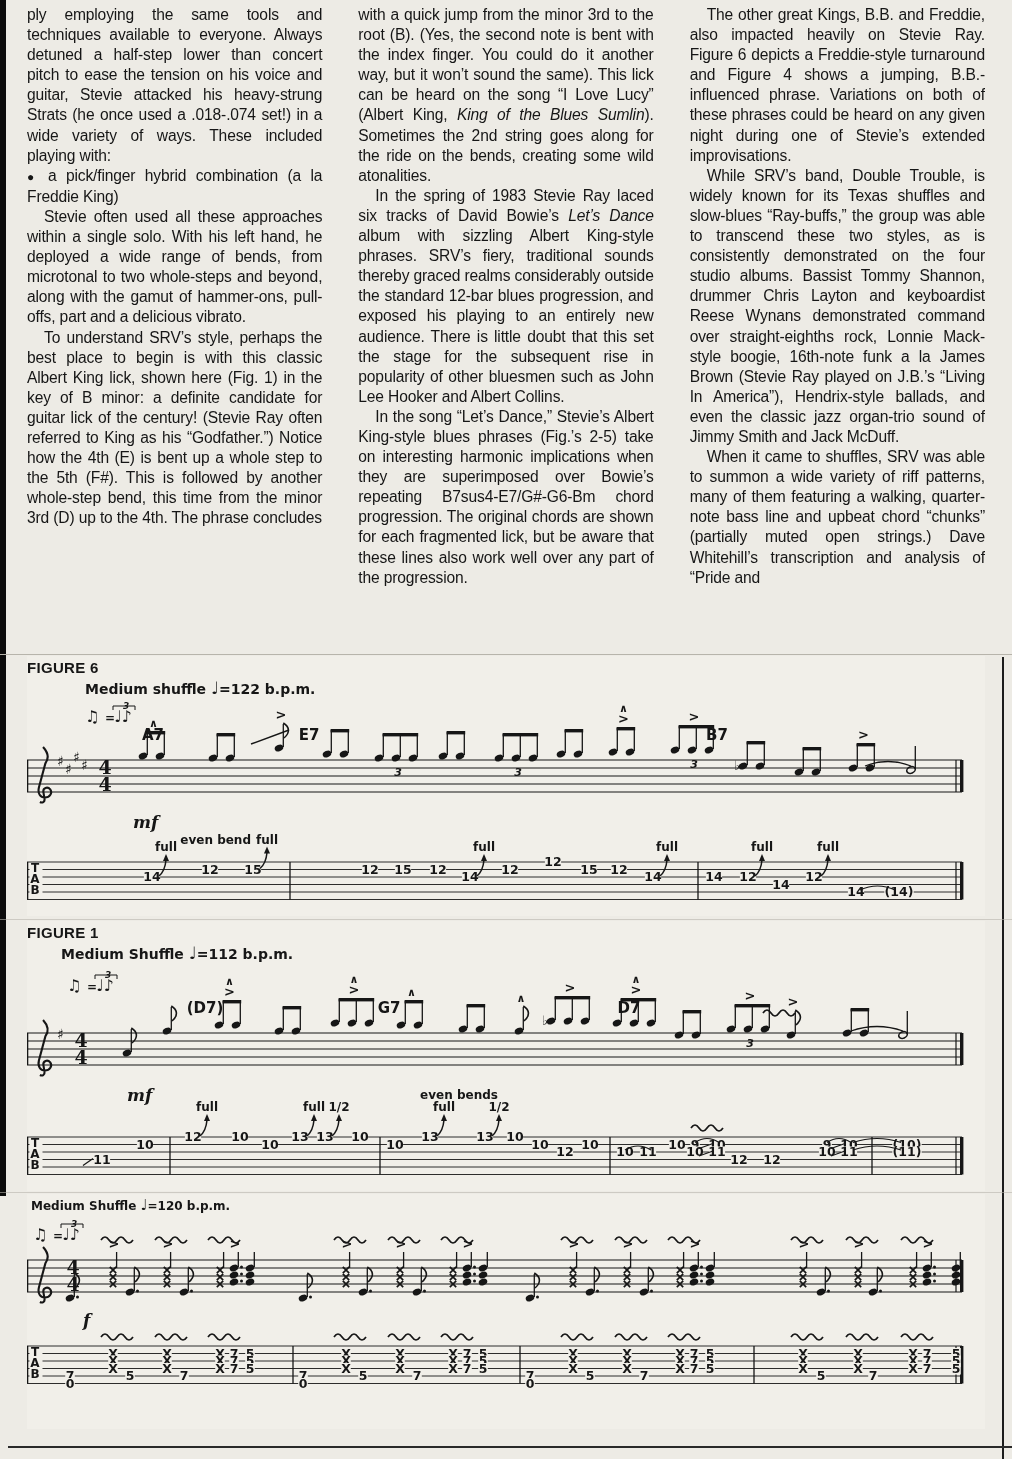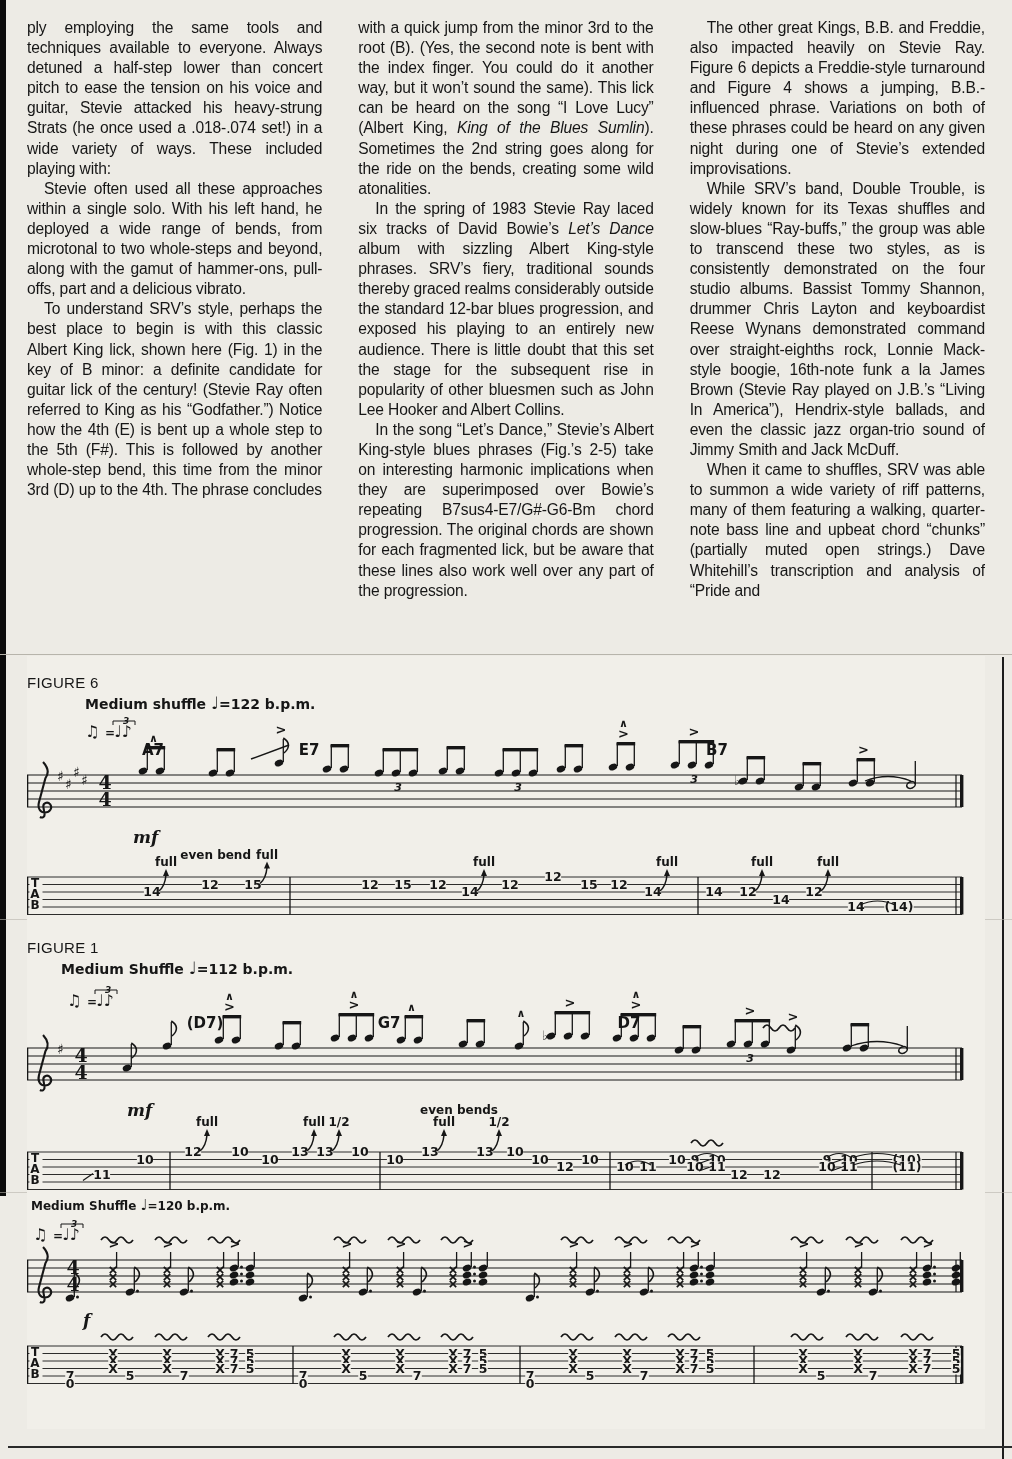--- a/index.html
+++ b/index.html
@@ -8,46 +8,47 @@
        font-family:"Liberation Sans","DejaVu Sans",sans-serif;}
   
   .edge-strip-left{position:absolute;left:0;top:0;width:6px;height:1196px;background:#0b0b0b}
   .edge-line-right{position:absolute;left:1002px;top:657px;width:2px;height:802px;background:#1c1c1c}
   .rule{position:absolute;left:0;width:1012px;height:1px;background:#b7b4ab}
   .rule-bottom{position:absolute;left:8px;top:1446px;width:1004px;height:2px;background:#2a2a2a}
   .smudge{position:absolute;background:
      repeating-linear-gradient(3deg, rgba(140,138,128,.10) 0 3px, rgba(0,0,0,0) 3px 9px);
      filter:blur(1px);pointer-events:none}
   
-  .cols{position:absolute;left:27px;top:18px;width:958px;height:650px;display:flex;gap:36px;overflow:hidden}
+  .cols{position:absolute;left:27px;top:5px;width:958px;height:650px;display:flex;gap:36px;overflow:hidden}
   .col{flex:1}
   .para{margin:0;font-size:15.6px;line-height:20.1px;text-align:justify;letter-spacing:-.15px}
   .para.ind{text-indent:17px}
   .para .dot{font-size:12px;letter-spacing:0}
   
   .fig{position:absolute;left:27px;width:958px;background:#f1efe9}
-  .fig-label{font-size:15px;font-weight:normal;letter-spacing:.3px;padding-top:18px}
+  .fig-label{font-size:15px;font-weight:bold;letter-spacing:.3px;padding-top:3px}
   .fig svg{display:block}
   #fig6{top:656px}#fig7{top:921px}#fig8{top:1194px}
 </style>
 </head>
 <body>
 
 <div class="edge-strip-left"></div>
 <div class="edge-line-right"></div>
 <div class="rule" style="top:654px"></div>
 <div class="rule" style="top:919px;opacity:.6"></div>
 <div class="rule" style="top:1192px;opacity:.6"></div>
 <div class="rule-bottom"></div>
 <div class="smudge" style="left:700px;top:690px;width:280px;height:160px"></div>
 <div class="smudge" style="left:300px;top:1210px;width:660px;height:200px;opacity:.7"></div>
 
 <div class="cols">
   <div class="col">
       <p class="para">ply employing the same tools and techniques available to everyone. Always detuned a half-step lower than concert pitch to ease the tension on his voice and guitar, Stevie attacked his heavy-strung Strats (he once used a .018-.074 set!) in a wide variety of ways. These included playing with:</p>
+      <p class="para"><span class="dot">● </span>a pick/finger hybrid combination (a la Freddie King)</p>
       <p class="para ind">Stevie often used all these approaches within a single solo. With his left hand, he deployed a wide range of bends, from microtonal to two whole-steps and beyond, along with the gamut of hammer-ons, pull-offs, part and a delicious vibrato.</p>
       <p class="para ind">To understand SRV’s style, perhaps the best place to begin is with this classic Albert King lick, shown here (Fig. 1) in the key of B minor: a definite candidate for guitar lick of the century! (Stevie Ray often referred to King as his “Godfather.”) Notice how the 4th (E) is bent up a whole step to the 5th (F#). This is followed by another whole-step bend, this time from the minor 3rd (D) up to the 4th. The phrase concludes</p>
     </div>
   <div class="col">
       <p class="para">with a quick jump from the minor 3rd to the root (B). (Yes, the second note is bent with the index finger. You could do it another way, but it won’t sound the same). This lick can be heard on the song “I Love Lucy” (Albert King, <i>King of the Blues Sumlin</i>). Sometimes the 2nd string goes along for the ride on the bends, creating some wild atonalities.</p>
       <p class="para ind">In the spring of 1983 Stevie Ray laced six tracks of David Bowie’s <i>Let’s Dance</i> album with sizzling Albert King-style phrases. SRV’s fiery, traditional sounds thereby graced realms considerably outside the standard 12-bar blues progression, and exposed his playing to an entirely new audience. There is little doubt that this set the stage for the subsequent rise in popularity of other bluesmen such as John Lee Hooker and Albert Collins.</p>
       <p class="para ind">In the song “Let’s Dance,” Stevie’s Albert King-style blues phrases (Fig.’s 2-5) take on interesting harmonic implications when they are superimposed over Bowie’s repeating B7sus4-E7/G#-G6-Bm chord progression. The original chords are shown for each fragmented lick, but be aware that these lines also work well over any part of the progression.</p>
     </div>
   <div class="col">
       <p class="para ind">The other great Kings, B.B. and Freddie, also impacted heavily on Stevie Ray. Figure 6 depicts a Freddie-style turnaround and Figure 4 shows a jumping, B.B.-influenced phrase. Variations on both of these phrases could be heard on any given night during one of Stevie’s extended improvisations.</p>

